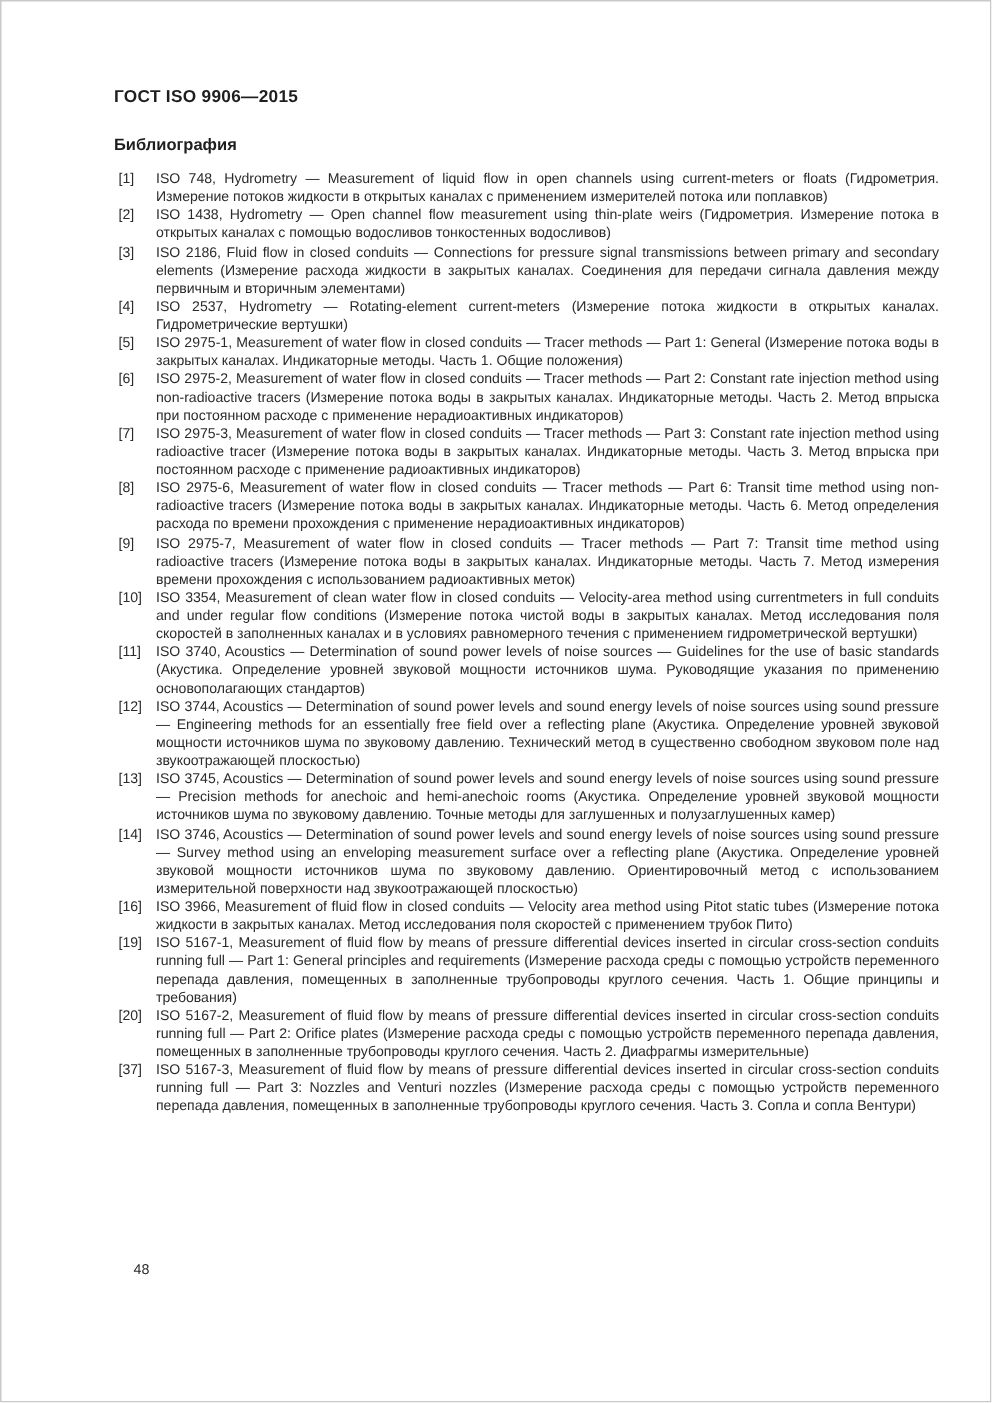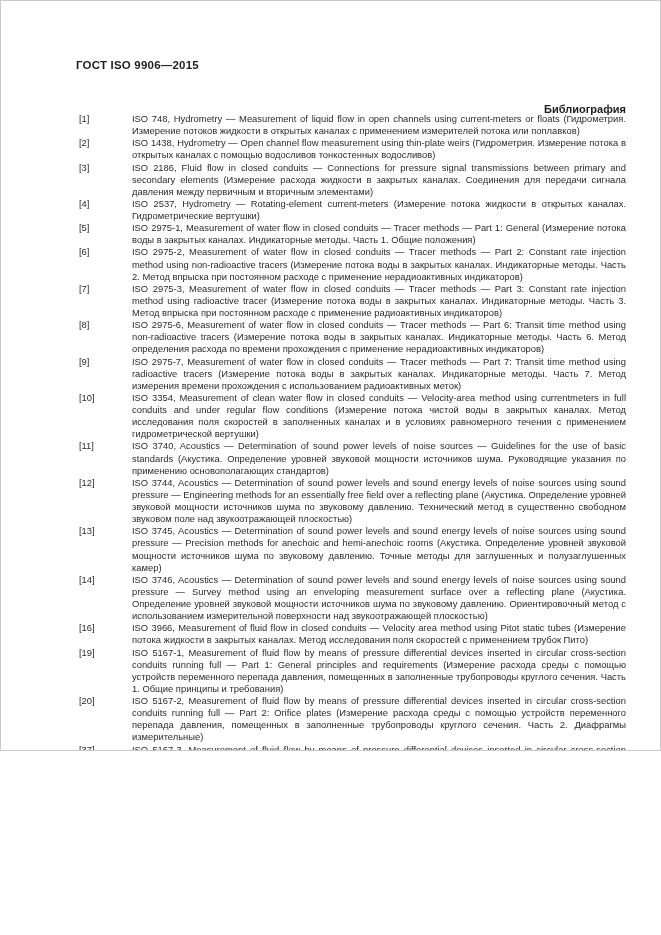--- a/index.html
+++ b/index.html
@@ -3,21 +3,21 @@
 <meta charset="utf-8">
 <style>
   html, body {
     margin: 0;
     padding: 0;
     background: #ffffff;
   }
   .page {
     position: relative;
     width: 661px;
-    height: 751px;
+    height: 935px;
     background: #ffffff;
     border: 1px solid #c9c9c9;
     box-sizing: border-box;
     font-family: "Liberation Sans", "DejaVu Sans", sans-serif;
     color: #2b2b2b;
     overflow: hidden;
   }
   .doc-header {
     position: absolute;
     top: 58px;
@@ -25,46 +25,44 @@
     font-size: 11.5px;
     font-weight: bold;
     color: #1e1e1e;
     letter-spacing: 0.2px;
   }
   .doc-title {
     position: absolute;
     top: 90px;
     left: 75px;
     width: 550px;
-    text-align: right;
+    text-align: left;
     font-size: 11px;
     font-weight: bold;
     color: #1e1e1e;
-    margin-top: 12px;
   }
   .ref-list {
     position: absolute;
     top: 112px;
     left: 78px;
     width: 547px;
   }
   .ref {
     display: flex;
     align-items: flex-start;
     font-size: 9.4px;
     line-height: 12.13px;
   }
   .ref-num {
     flex: 0 0 25px;
     white-space: nowrap;
   }
   .ref-text {
     flex: 1 1 auto;
     text-align: justify;
-    margin-left: 28px;
   }
   .page-number {
     position: absolute;
     top: 840px;
     left: 88px;
     font-size: 9.5px;
     color: #2b2b2b;
   }
 </style>
 </head>

